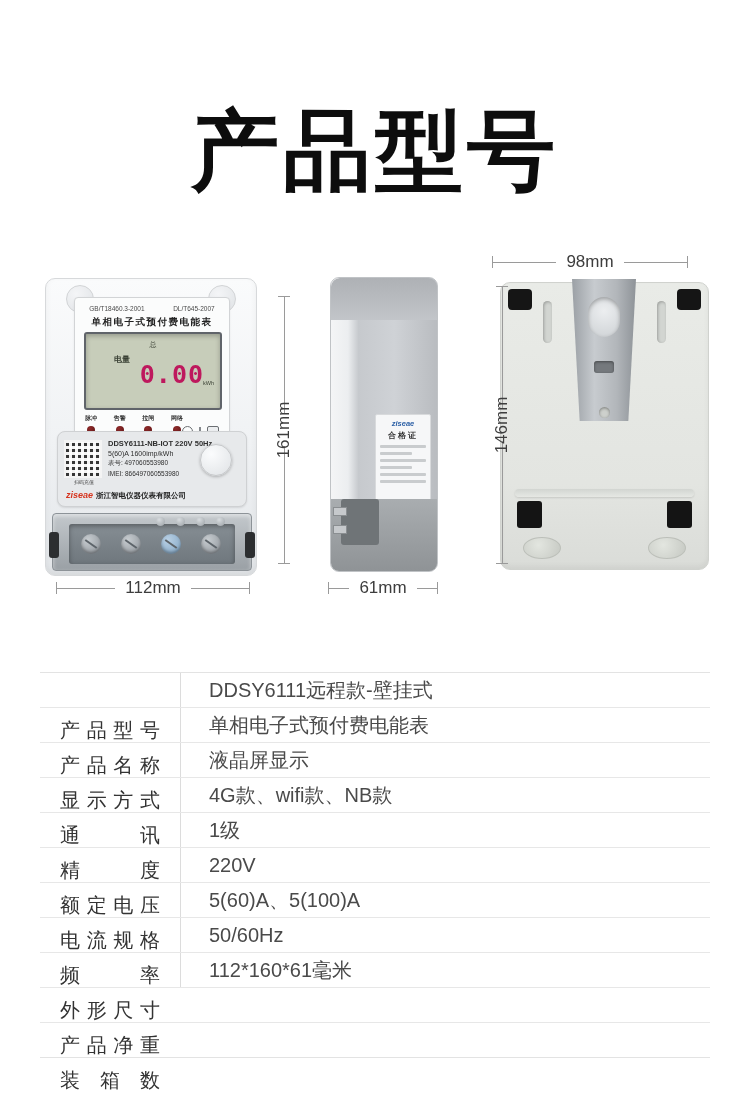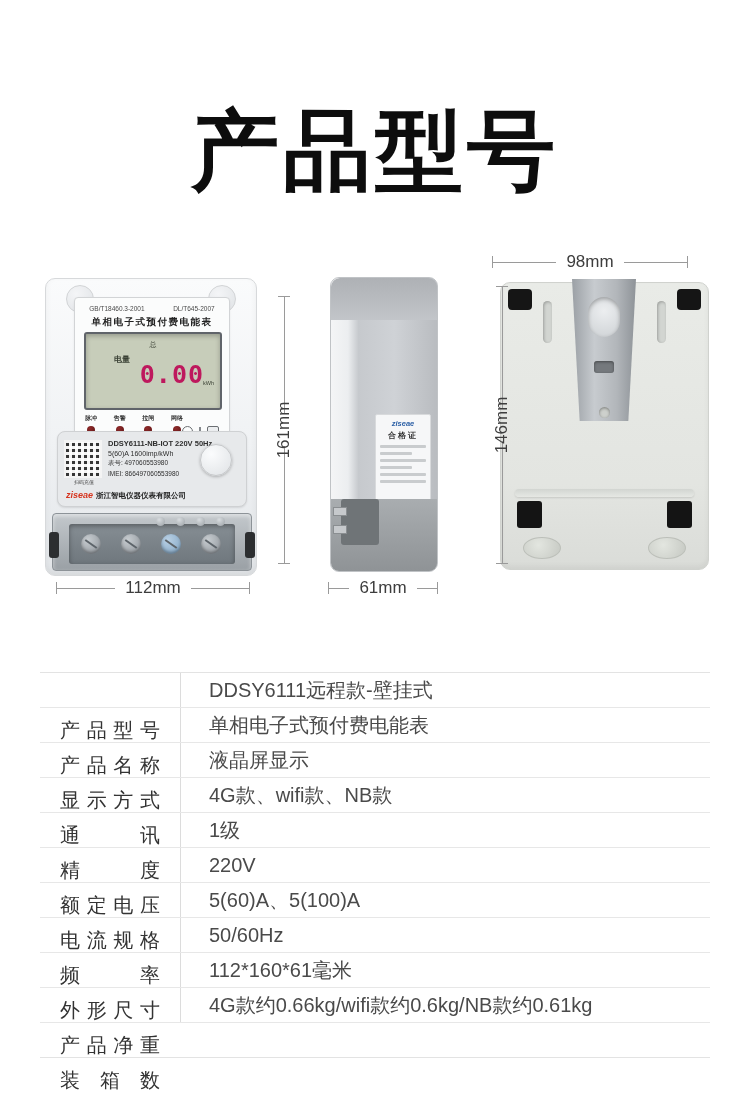--- a/index.html
+++ b/index.html
@@ -320,20 +320,19 @@
     <div class="spec-row">
       <span class="spec-label">频率</span>
       <span class="spec-value">50/60Hz</span>
     </div>
     <div class="spec-row">
       <span class="spec-label">外形尺寸</span>
       <span class="spec-value">112*160*61毫米</span>
     </div>
     <div class="spec-row">
       <span class="spec-label">产品净重</span>
-      <span class="spec-value">4G款约0.66kg/wifi款约0.6kg/NB款约0.61kg</span>
     </div>
     <div class="spec-row">
       <span class="spec-label">装箱数</span>
     </div>
   </div>
 
 </div>
 
 </body></html>

